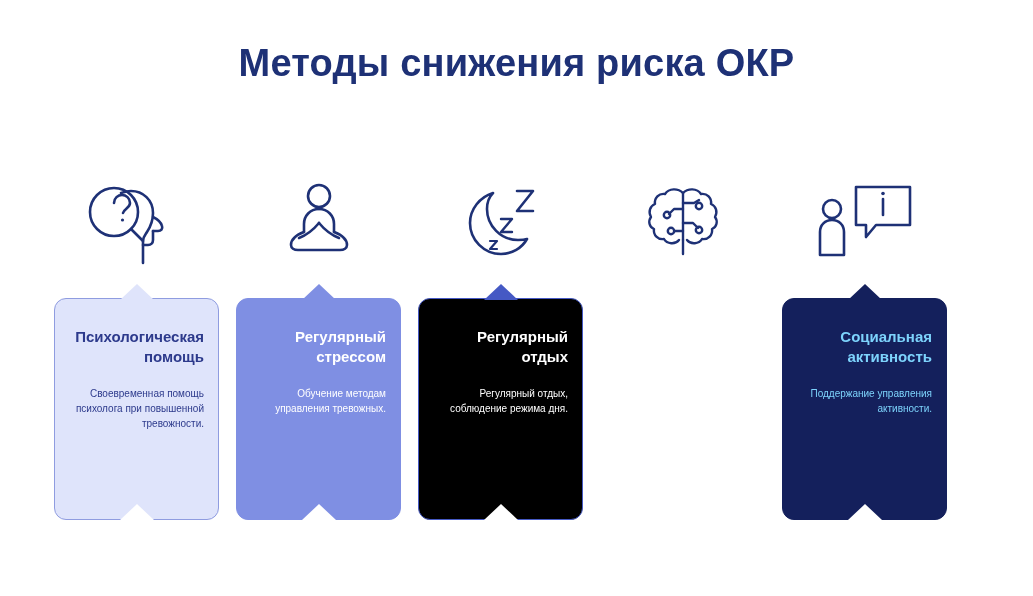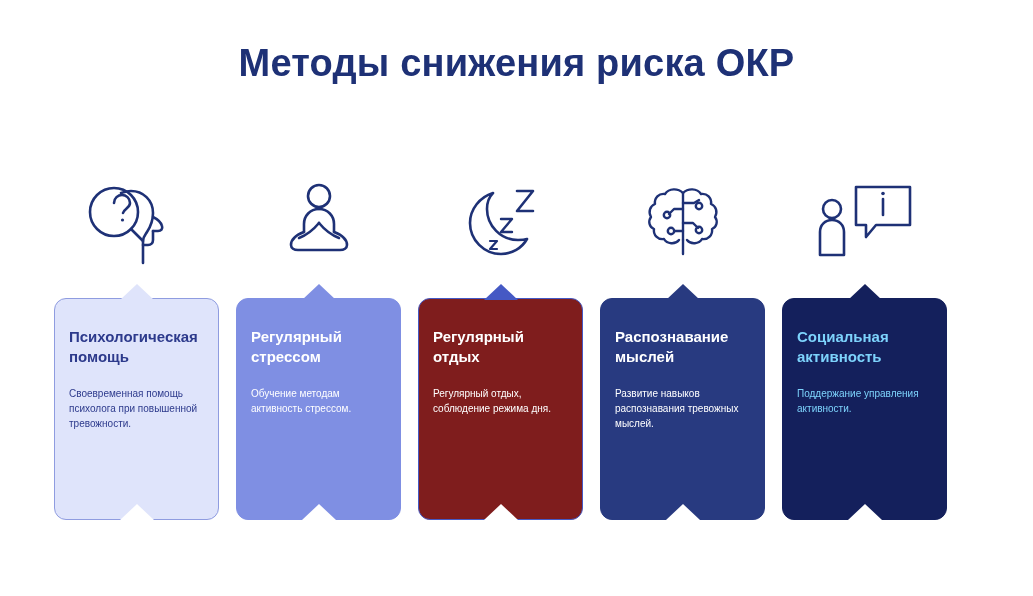--- a/index.html
+++ b/index.html
@@ -58,21 +58,21 @@
   .icon-wrap svg {
     display: block;
   }
   .card {
     position: relative;
     width: 165px;
     min-height: 222px;
     border-radius: 12px;
     box-sizing: border-box;
     padding: 28px 14px 18px 14px;
-    text-align: left;
+    text-align: right;
     margin-top: 8px;
   }
   
   .card .pointer {
     position: absolute;
     top: -15px;
     left: 50%;
     transform: translateX(-50%);
     width: 0;
     height: 0;
@@ -139,35 +139,35 @@
           <path d="M50 30c-9 0-15 7-15 15v8"></path>
           <path d="M50 30c9 0 15 7 15 15v8"></path>
           <path d="M35 53c-8 3-13 8-13 13 0 3 3 5 7 5h42c4 0 7-2 7-5 0-5-5-10-13-13"></path>
           <path d="M50 44c-5 6-12 12-20 15"></path>
           <path d="M50 44c5 6 12 12 20 15"></path>
         </svg>
       </div>
       <div class="card" style="background:#7f8fe3; border:1.6px solid #7f8fe3; color:#ffffff;">
         <div class="pointer" style="border-bottom:16px solid #7f8fe3;"></div>
         <div class="card-title">Регулярный стрессом</div>
-        <div class="card-body">Обучение методам активность стрессом.</div>
+        <div class="card-body">Обучение методам управления тревожных.</div>
         <div class="notch"></div>
       </div>
     </div>
 
     <div class="col">
       <div class="icon-wrap">
         <svg width="112" height="92" viewBox="0 0 112 92" fill="none" stroke="#1e3176" stroke-width="2.6" stroke-linecap="round" stroke-linejoin="round">
           <path d="M48 14c-13 4-23 16-23 30 0 17 14 31 31 31 11 0 21-6 26-15-3 1-6 1-9 1-17 0-31-14-31-31 0-6 2-12 6-16z"></path>
           <path d="M72 12h16l-16 20h16" stroke-width="2.6"></path>
           <path d="M56 40h11l-11 13h11" stroke-width="2.4"></path>
           <path d="M45 62h7l-7 8h7" stroke-width="2.2"></path>
         </svg>
       </div>
-      <div class="card" style="background:#7f1d1d; border:1.6px solid #4559c4; color:#ffffff;">
+      <div class="card" style="background:#000000; border:1.6px solid #4559c4; color:#ffffff;">
         <div class="pointer" style="border-bottom:16px solid #4559c4;"></div>
         <div class="card-title">Регулярный отдых</div>
         <div class="card-body">Регулярный отдых, соблюдение режима дня.</div>
         <div class="notch"></div>
       </div>
     </div>
 
     <div class="col">
       <div class="icon-wrap">
         <svg width="104" height="92" viewBox="0 0 104 92" fill="none" stroke="#1e3176" stroke-width="2.4" stroke-linecap="round" stroke-linejoin="round">
@@ -178,26 +178,20 @@
           <path d="M52 44h10l5 5"></path>
           <circle cx="36" cy="36" r="3.2"></circle>
           <circle cx="68" cy="51" r="3.2"></circle>
           <circle cx="68" cy="27" r="3.2"></circle>
           <path d="M52 24h11l5-3"></path>
           <path d="M44 52h8"></path>
           <circle cx="40" cy="52" r="3.2"></circle>
           <path d="M52 61v14"></path>
         </svg>
       </div>
-      <div class="card" style="background:#283a80; border:1.6px solid #283a80; color:#ffffff;">
-        <div class="pointer" style="border-bottom:16px solid #283a80;"></div>
-        <div class="card-title">Распознавание мыслей</div>
-        <div class="card-body">Развитие навыков распознавания тревожных мыслей.</div>
-        <div class="notch"></div>
-      </div>
     </div>
 
     <div class="col">
       <div class="icon-wrap">
         <svg width="110" height="92" viewBox="0 0 110 92" fill="none" stroke="#1e3176" stroke-width="2.6" stroke-linecap="round" stroke-linejoin="round">
           <circle cx="22" cy="30" r="9"></circle>
           <path d="M22 41c-7 0-12 5-12 12v23h24V53c0-7-5-12-12-12z"></path>
           <path d="M46 8h54v38H66l-10 12V46h-10z"></path>
           <line x1="73" y1="20" x2="73" y2="36"></line>
           <circle cx="73" cy="14.5" r="1.8" fill="#1e3176" stroke="none"></circle>

